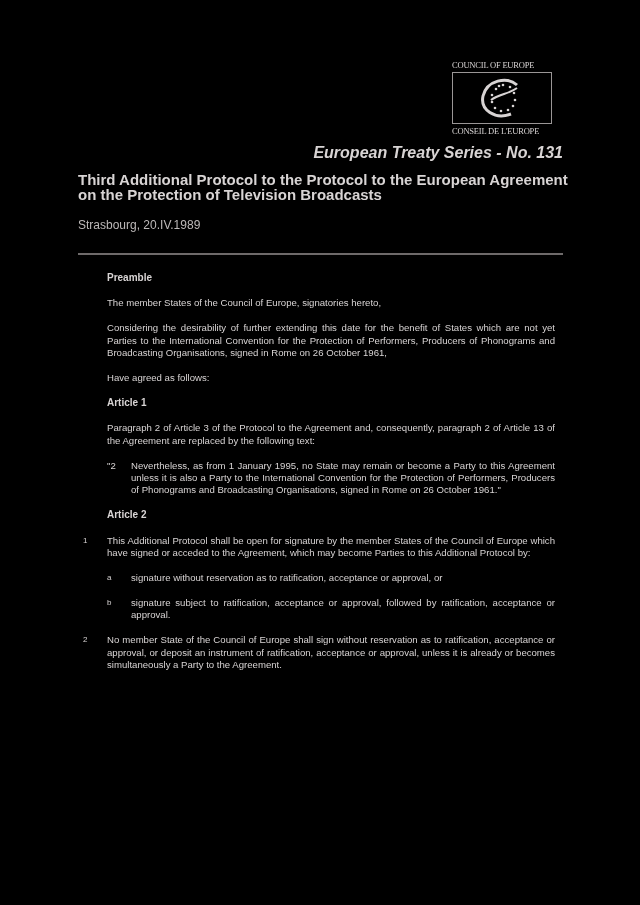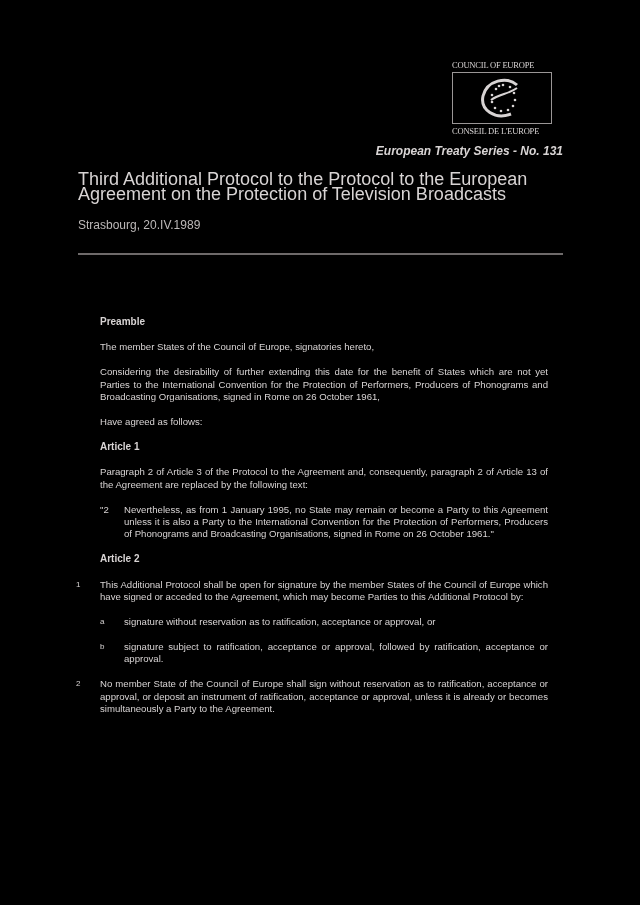--- a/index.html
+++ b/index.html
@@ -1,25 +1,25 @@
 <!DOCTYPE html>
 <html><head>
 <meta charset="utf-8">
 <style>
   html, body { margin:0; padding:0; background:#000; }
   body { width:640px; height:905px; position:relative; overflow:hidden; color:#d8d4d4; font-family:"Liberation Sans", sans-serif; }
   .logo { position:absolute; left:452px; top:60px; width:100px; }
   .logo-top, .logo-bot { font-family:"Liberation Serif", serif; font-size:8.5px; color:#d8d4d4; text-align:left; letter-spacing:-0.2px; white-space:nowrap; }
   .logo-box { width:100px; height:52px; border:1px solid #9a9696; box-sizing:border-box; margin:2px 0; position:relative; }
   .logo-box svg { position:absolute; left:24px; top:3px; }
-  .series { position:absolute; right:77px; top:144px; font-size:12px; font-style:italic; font-weight:bold; color:#d8d4d4; }
-  .title { position:absolute; left:78px; top:172px; width:490px; font-size:18px; font-weight:normal; line-height:15px; color:#d8d4d4; }
+  .series { position:absolute; right:77px; top:144px; font-size:16px; font-style:italic; font-weight:bold; color:#d8d4d4; }
+  .title { position:absolute; left:78px; top:172px; width:490px; font-size:15px; font-weight:bold; line-height:15px; color:#d8d4d4; }
   .place { position:absolute; left:78px; top:218px; font-size:12px; color:#bdb9b9; }
   .rule { position:absolute; left:78px; top:253px; width:485px; height:2px; background:#6e6a6a; }
-  .body { position:absolute; left:100px; top:272px; width:448px; font-size:9.6px; line-height:12.4px; color:#d8d4d4;margin-top:44px; }
+  .body { position:absolute; left:107px; top:272px; width:448px; font-size:9.6px; line-height:12.4px; color:#d8d4d4; }
   .h { font-weight:bold; font-size:10px; margin:0 0 13px 0; }
   p { margin:0 0 12.5px 0; text-align:justify; }
   .quote { display:flex; margin:0 0 12.5px 0; }
   .quote .mk { width:24px; flex:none; }
   .quote .tx { text-align:justify; flex:1; }
   .num { display:flex; margin:0 0 12.5px -38px; }
   .num .mk { width:38px; flex:none; text-align:left; padding-left:14px; box-sizing:border-box; font-size:8px; }
   .num .tx { flex:1; text-align:justify; }
   .sub { display:flex; margin:0 0 12.5px 0; }
   .sub .mk { width:24px; flex:none; font-size:8px; }

